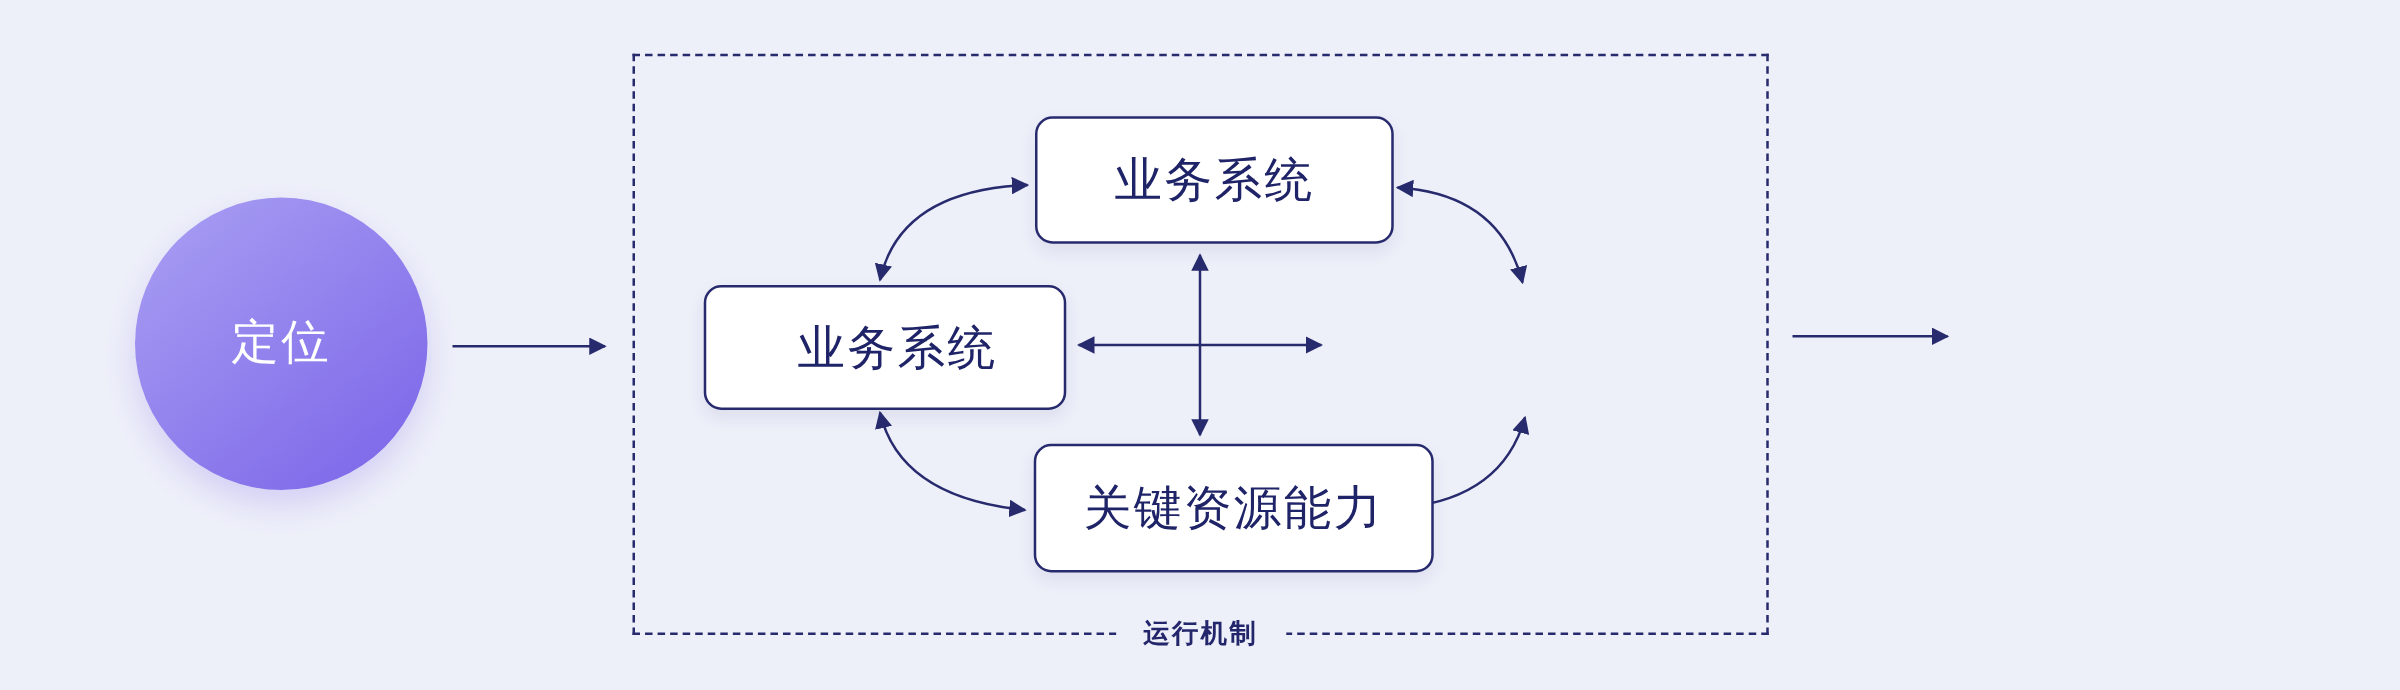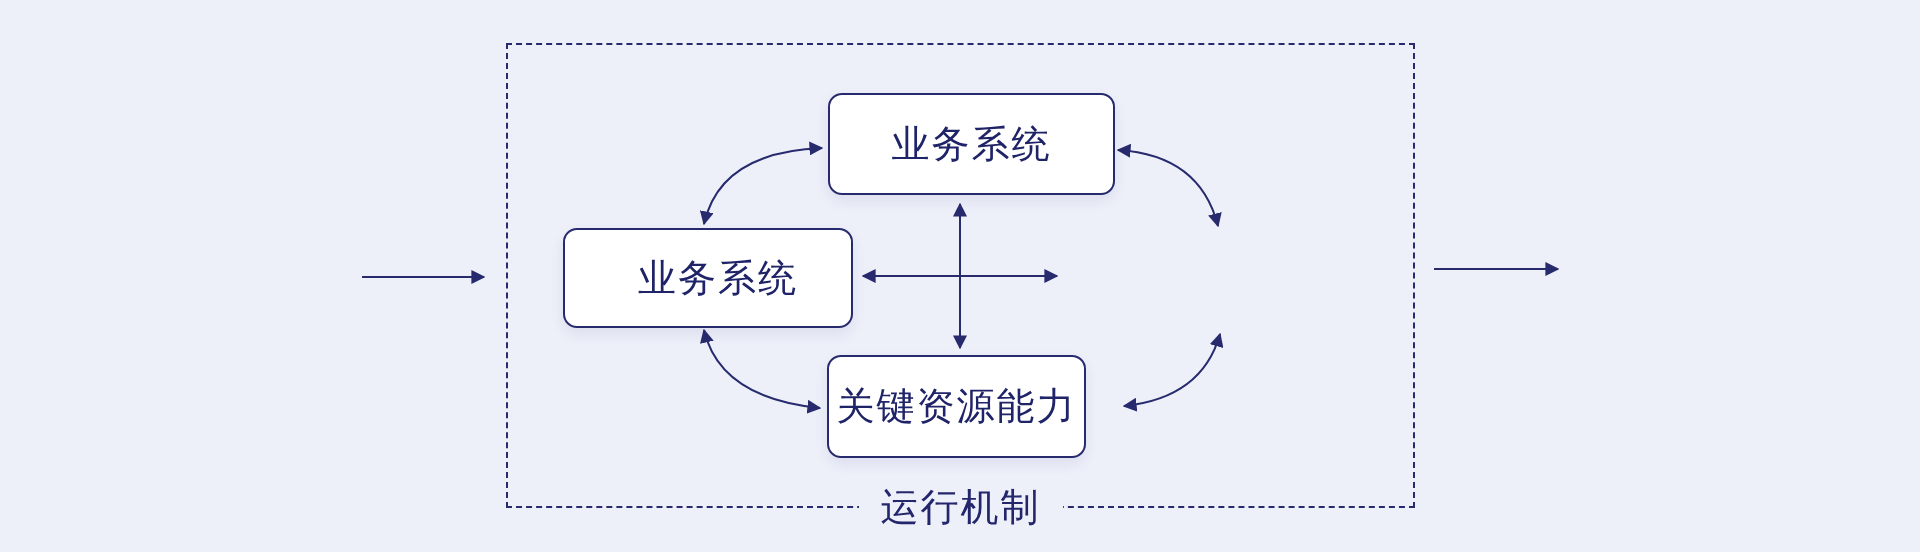--- a/index.html
+++ b/index.html
@@ -27,37 +27,37 @@
     position:absolute;left:506px;top:43px;width:909px;height:465px;
     border:2px dashed var(--stroke,#272A6D);
     box-sizing:border-box;
   }
   .group-label{
     position:absolute;left:50%;bottom:0;
     transform:translate(-50%,53%);
     background:var(--background,#EDEFF9);
     padding:0 22px;
     color:var(--group-label-text,#23266B);
-    font-size:38px;font-weight:400;letter-spacing:2px;
+    font-size:21px;font-weight:700;letter-spacing:2px;
     white-space:nowrap;
   }
   .node{
     position:absolute;box-sizing:border-box;
     background:var(--box-fill,#fff);
     border:2px solid var(--box-border,#272A6D);
     border-radius:14px;
     display:flex;align-items:center;justify-content:center;
     color:var(--box-text,#1F2367);
     font-size:38px;font-weight:500;letter-spacing:2px;
     box-shadow:0 6px 14px rgba(39,42,109,0.08);
   }
   .node-top{left:828px;top:93px;width:287px;height:102px;}
   .node-left{left:563px;top:228px;width:290px;height:100px;padding-left:20px;}
   .node-right{left:1065px;top:230px;width:292px;height:100px;}
-  .node-bottom{left:827px;top:355px;width:259px;height:103px;}
+  .node-bottom{left:827px;top:355px;width:320px;height:103px;}
 </style>
 </head>
 <body>
 
 <div class="stage">
 
   <svg class="arrows" width="1920" height="552" viewBox="0 0 1920 552">
     <defs>
       <marker id="ah" viewBox="0 0 10 10" refX="9" refY="5" markerWidth="14" markerHeight="14" markerUnits="userSpaceOnUse" orient="auto-start-reverse">
         <path class="head" d="M0,0 L10,5 L0,10 z"></path>
@@ -69,20 +69,23 @@
 
     <path class="link" d="M 863 276 L 1057 276" marker-start="url(#ah)" marker-end="url(#ah)"></path>
     <path class="link" d="M 960 204 L 960 348" marker-start="url(#ah)" marker-end="url(#ah)"></path>
 
     <path class="link" d="M 704 224 Q 720 152 822 148" marker-start="url(#ah)" marker-end="url(#ah)"></path>
     <path class="link" d="M 1118 150 Q 1200 155 1218 226" marker-start="url(#ah)" marker-end="url(#ah)"></path>
     <path class="link" d="M 704 330 Q 720 398 820 408" marker-start="url(#ah)" marker-end="url(#ah)"></path>
     <path class="link" d="M 1220 334 Q 1202 398 1124 406" marker-start="url(#ah)" marker-end="url(#ah)"></path>
   </svg>
 
+  <div class="circle circle-left">
+    <span>定位</span>
+  </div>
 
   <div class="dotted-group">
     <span class="group-label">运行机制</span>
   </div>
 
   <div class="node node-top">
     <span>业务系统</span>
   </div>
 
   <div class="node node-left">

